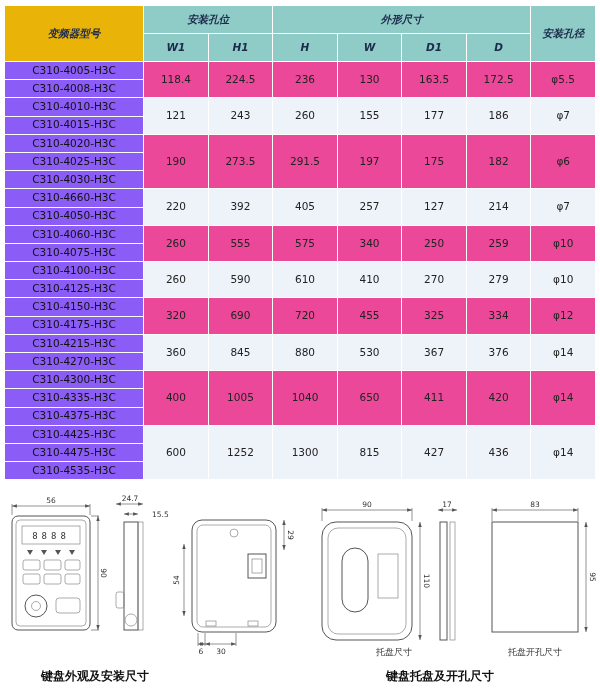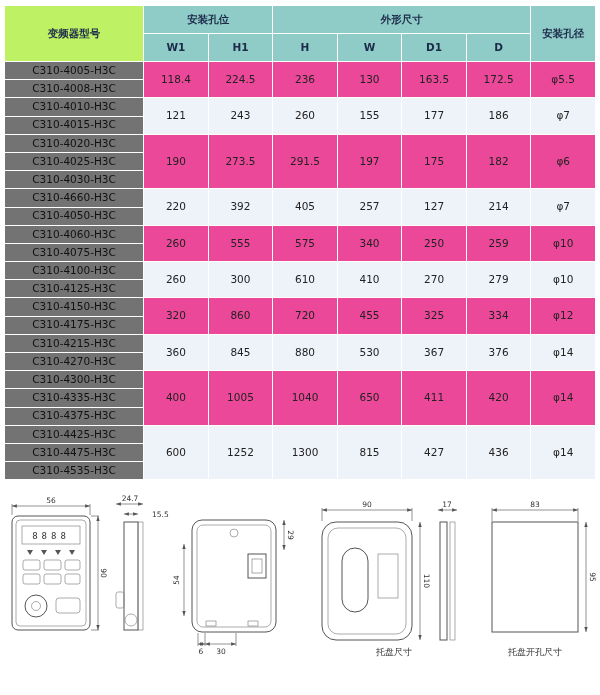--- a/index.html
+++ b/index.html
@@ -8,25 +8,25 @@
     font-family:"DejaVu Sans","Liberation Sans",sans-serif;
     color:#222; overflow:hidden;
   }
   .page { width:600px; height:695px; position:relative; }
 
   table.spec { border-collapse:collapse; table-layout:fixed; width:592px; margin:5px auto 0; }
   table.spec th, table.spec td {
     border:1px solid #ffffff; padding:0; text-align:center; vertical-align:middle;
     font-size:10.5px; line-height:1.1; overflow:hidden; white-space:nowrap;
   }
-  table.spec th { height:27px; font-weight:600; color:#1c2b4a; }
-  th.hdr-blue { background:#bef264; }
+  table.spec th { height:27px; font-weight:600; color:#1c2b4a;font-style:italic; }
+  th.hdr-blue { background:#eab308; }
   th.hdr-teal { background:#8fccc7; }
   table.spec td { height:17.2px; }
-  td.model { background:#737373; border:1px solid #e3e3e3; border-left:1px solid #f2f2f2; color:#111;margin-top:46px; }
+  td.model { background:#8b5cf6; border:1px solid #e3e3e3; border-left:1px solid #f2f2f2; color:#111;margin-top:46px; }
   td.num.base { background:#ec4899; }
   td.num.alt  { background:#eef2f9; }
 
   .drawings { display:block; margin-top:12px; }
   svg text { font-family:"DejaVu Sans","Liberation Sans",sans-serif; fill:#333; }
   svg .dim { font-size:7.5px; }
   svg .lbl { font-size:9px; }
   svg .seg { font-size:9px; font-family:"DejaVu Sans Mono","Liberation Mono",monospace; }
   svg .ln  { stroke:#555; fill:none; stroke-width:1; }
   svg .thin{ stroke:#888; fill:none; stroke-width:0.7; }
@@ -134,34 +134,34 @@
           <td rowspan="2" class="num base">250</td>
           <td rowspan="2" class="num base">259</td>
           <td rowspan="2" class="num base">φ10</td>
         </tr>
         <tr>
           <td class="model">C310-4075-H3C</td>
         </tr>
         <tr>
           <td class="model">C310-4100-H3C</td>
           <td rowspan="2" class="num alt">260</td>
-          <td rowspan="2" class="num alt">300</td>
+          <td rowspan="2" class="num alt">590</td>
           <td rowspan="2" class="num alt">610</td>
           <td rowspan="2" class="num alt">410</td>
           <td rowspan="2" class="num alt">270</td>
           <td rowspan="2" class="num alt">279</td>
           <td rowspan="2" class="num alt">φ10</td>
         </tr>
         <tr>
           <td class="model">C310-4125-H3C</td>
         </tr>
         <tr>
           <td class="model">C310-4150-H3C</td>
           <td rowspan="2" class="num base">320</td>
-          <td rowspan="2" class="num base">860</td>
+          <td rowspan="2" class="num base">690</td>
           <td rowspan="2" class="num base">720</td>
           <td rowspan="2" class="num base">455</td>
           <td rowspan="2" class="num base">325</td>
           <td rowspan="2" class="num base">334</td>
           <td rowspan="2" class="num base">φ12</td>
         </tr>
         <tr>
           <td class="model">C310-4175-H3C</td>
         </tr>
         <tr>
@@ -309,14 +309,18 @@
       <line class="dimln" x1="492" y1="18" x2="578" y2="18" marker-start="url(#ms)" marker-end="url(#ms)"></line>
       <line class="dimln" x1="492" y1="16" x2="492" y2="29"></line>
       <line class="dimln" x1="578" y1="16" x2="578" y2="29"></line>
       <text class="dim" x="535" y="15" text-anchor="middle">83</text>
       <line class="dimln" x1="586" y1="30" x2="586" y2="140" marker-start="url(#ms)" marker-end="url(#ms)"></line>
       <text class="dim" x="592" y="87" text-anchor="middle" transform="rotate(90 592 85)">95</text>
       <text class="lbl" x="535" y="163" text-anchor="middle">托盘开孔尺寸</text>
     </g>
   </svg>
 
+  <div class="captions">
+    <div class="caption left">键盘外观及安装尺寸</div>
+    <div class="caption right">键盘托盘及开孔尺寸</div>
+  </div>
 
 </div>
 
 </body></html>

